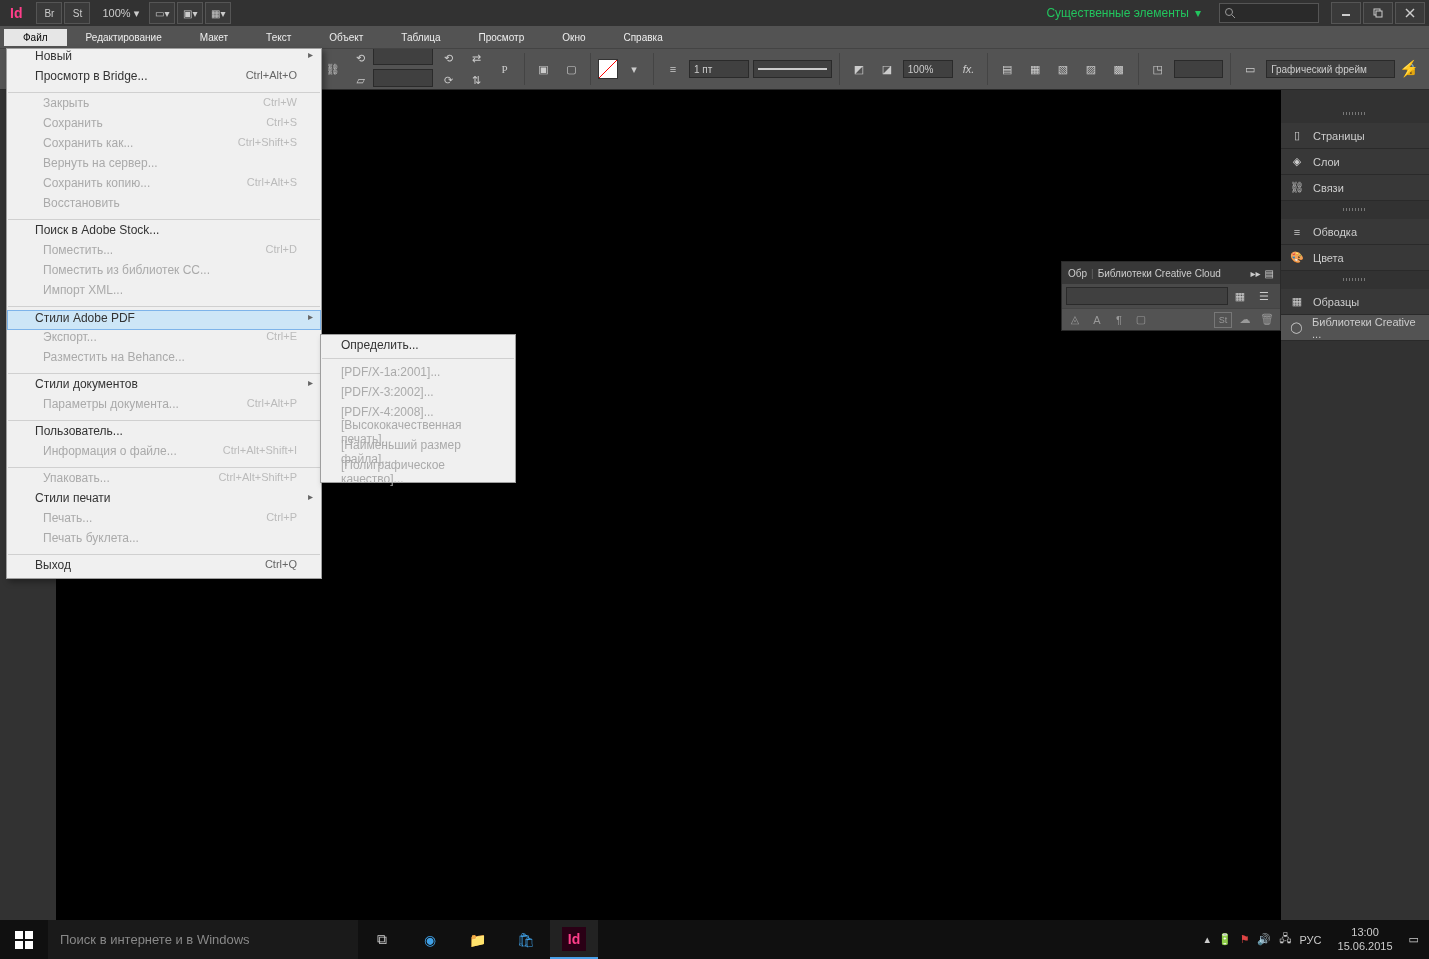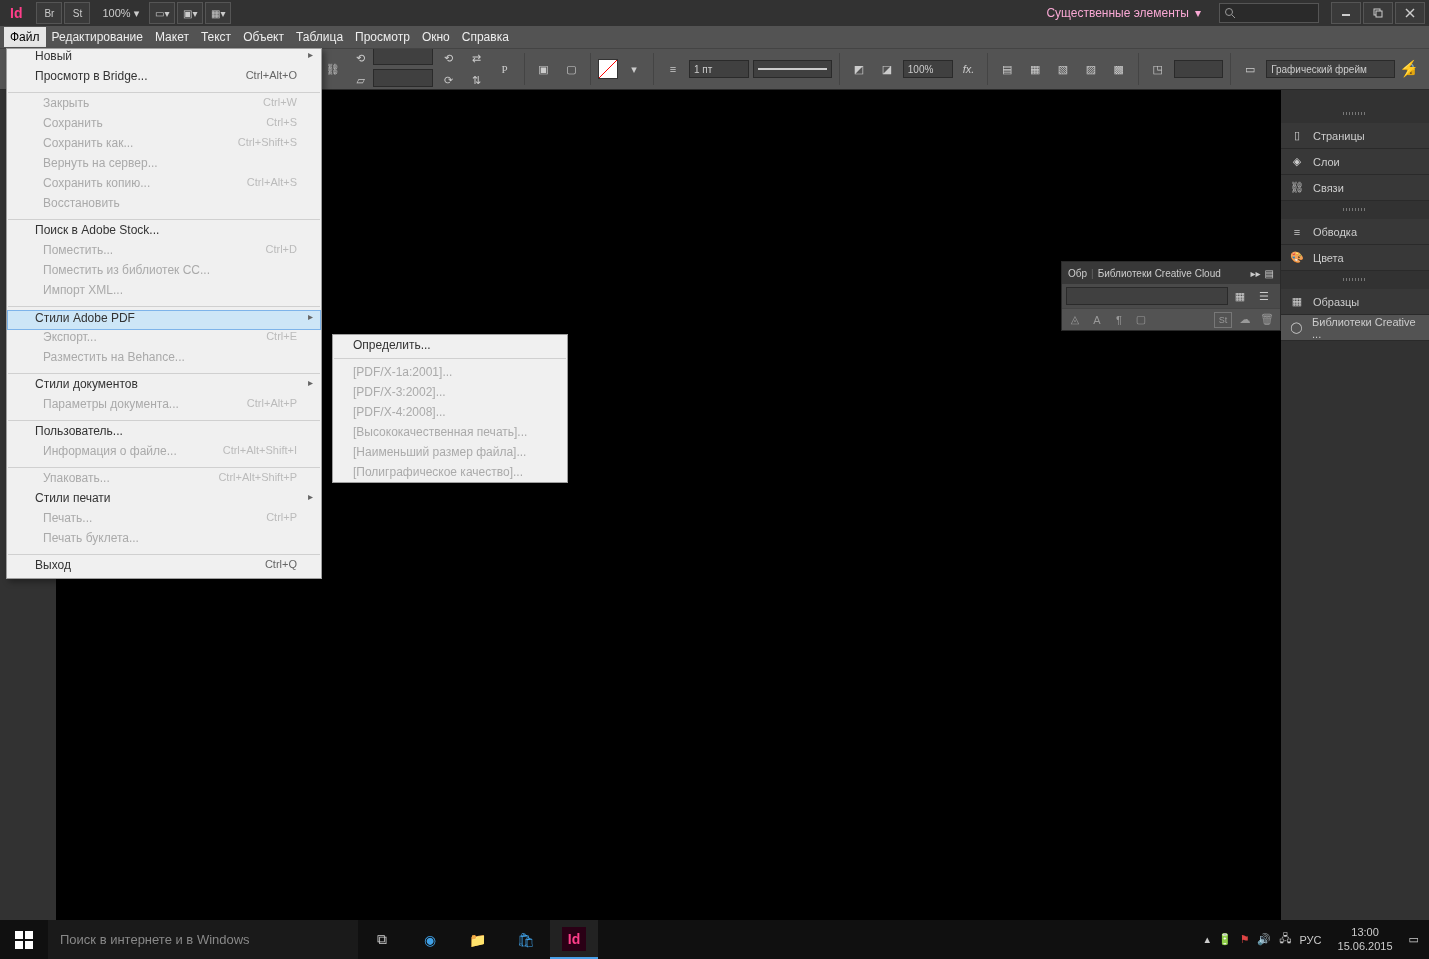--- a/index.html
+++ b/index.html
@@ -4,28 +4,28 @@
 <style>
 * { margin: 0; padding: 0; box-sizing: border-box; font-family: "Segoe UI", Tahoma, sans-serif; user-select: none; }
 body { width: 1429px; height: 959px; background: #323232; overflow: hidden; position: relative; }
 
 
 .titlebar { height: 26px; background: #323232; display: flex; align-items: center; padding: 0 4px; }
 .titlebar .id-logo { color: #ff3e8a; font-weight: bold; font-size: 14px; padding: 2px 6px; margin-right: 8px; }
 .titlebar .tb-btn { width: 26px; height: 22px; display: inline-flex; align-items: center; justify-content: center; color: #ccc; margin-right: 2px; border: 1px solid #555; background:#3a3a3a; font-size:10px;}
 .titlebar .zoom { color: #ccc; font-size: 11px; margin: 0 10px; }
 .titlebar .spacer { flex: 1; }
-.titlebar .workspace { color: #f9a8d4; font-size: 12px; padding: 2px 8px; display:flex; align-items:center; gap:6px;}
+.titlebar .workspace { color: #22c55e; font-size: 12px; padding: 2px 8px; display:flex; align-items:center; gap:6px;}
 .titlebar .search { width: 100px; height: 20px; background: #2a2a2a; border: 1px solid #555; margin: 0 10px; display:flex; align-items:center; padding:0 4px;}
 .titlebar .wincontrols { display: flex; gap: 0; }
 .titlebar .winbtn { width: 30px; height: 22px; display: flex; align-items: center; justify-content: center; color: #ccc; border:1px solid #555; background:#3a3a3a; margin-left:2px;}
 
 
 .menubar { height: 22px; background: #535353; display: flex; align-items: center; padding: 0 4px; }
-.menubar .menu-item { color: #eee; font-size: 12px; padding: 3px 6px; cursor: default; }
+.menubar .menu-item { color: #eee; font-size: 10px; padding: 3px 19px; cursor: default; }
 .menubar .menu-item.active { background: #e6e6e6; color: #000; }
 
 
 .ctrlstrip { height: 42px; background: #535353; border-top: 1px solid #444; border-bottom: 1px solid #2a2a2a; display: flex; align-items: center; padding: 0 6px; gap: 4px; position:relative; overflow:hidden;}
 .ctrl-cluster { display: flex; align-items: center; }
 .ctrl-ico { width: 22px; height: 20px; border: none; display: inline-flex; align-items: center; justify-content: center; color: #ccc; font-size: 11px; margin:1px;}
 .ctrl-sep { width:1px; height:32px; background:#444; margin:0 3px;}
 .ctrl-field { width:60px; height:18px; background:#404040; border:1px solid #2a2a2a; color:#ccc; font-size:10px; padding:0 4px; display:inline-flex; align-items:center;}
 .ctrl-wide { width: 130px; }
 .ctrl-swatch { width:20px; height:20px; background: linear-gradient(135deg, #fff 48%, red 48%, red 52%, #fff 52%); border:1px solid #333;}
@@ -60,21 +60,21 @@
 .dd-item { height:20px; display:flex; padding: 0 24px 0 28px; font-size:12px; color:#333; position:relative;}
 .dd-item.disabled { color:#aaa;padding-left:36px; }
 .dd-item .short { margin-left:auto; color:#666; font-size:11px;}
 .dd-item.disabled .short { color:#bbb;}
 .dd-item.has-sub::after { content:"▸"; position:absolute; right:8px; font-size:10px; color:#666;}
 .dd-item.hover { background:#cde6f7; border:1px solid #7eb4ea; height:20px; padding: 0 23px 0 27px;}
 .dd-item.hover.has-sub::after { right:7px;}
 .dd-sep { height:1px; background:#d0d0d0; margin:3px 1px;}
 
 
-.submenu { position:absolute; top:334px; left:320px; width:236px; background:#f0f0f0; border:1px solid #9e9e9e; box-shadow:3px 3px 6px rgba(0,0,0,0.35); z-index:101;margin-left:12px;}
+.submenu { position:absolute; top:334px; left:320px; width:196px; background:#f0f0f0; border:1px solid #9e9e9e; box-shadow:3px 3px 6px rgba(0,0,0,0.35); z-index:101;}
 .sub-item { height:20px; display:flex; align-items:center; padding: 0 20px; font-size:12px; color:#333;}
 .sub-item.disabled { color:#aaa; }
 .sub-sep { height:1px; background:#d0d0d0; margin:3px 1px;}
 
 
 .taskbar { position:absolute; bottom:0; left:0; right:0; height:39px; background:#101010; display:flex; align-items:center; }
 .start-btn { width:48px; height:39px; display:flex; align-items:center; justify-content:center; color:#fff;}
 .search-box { width:310px; height:39px; display:flex; align-items:center; background:#1a1a1a; color:#888; font-size:13px; padding:0 12px;}
 .task-ico { width:48px; height:39px; display:flex; align-items:center; justify-content:center; color:#ccc; font-size:14px;}
 .task-ico.indesign { border-bottom: 2px solid #4aa0e8; color:#ff3e8a; background:#222;}

